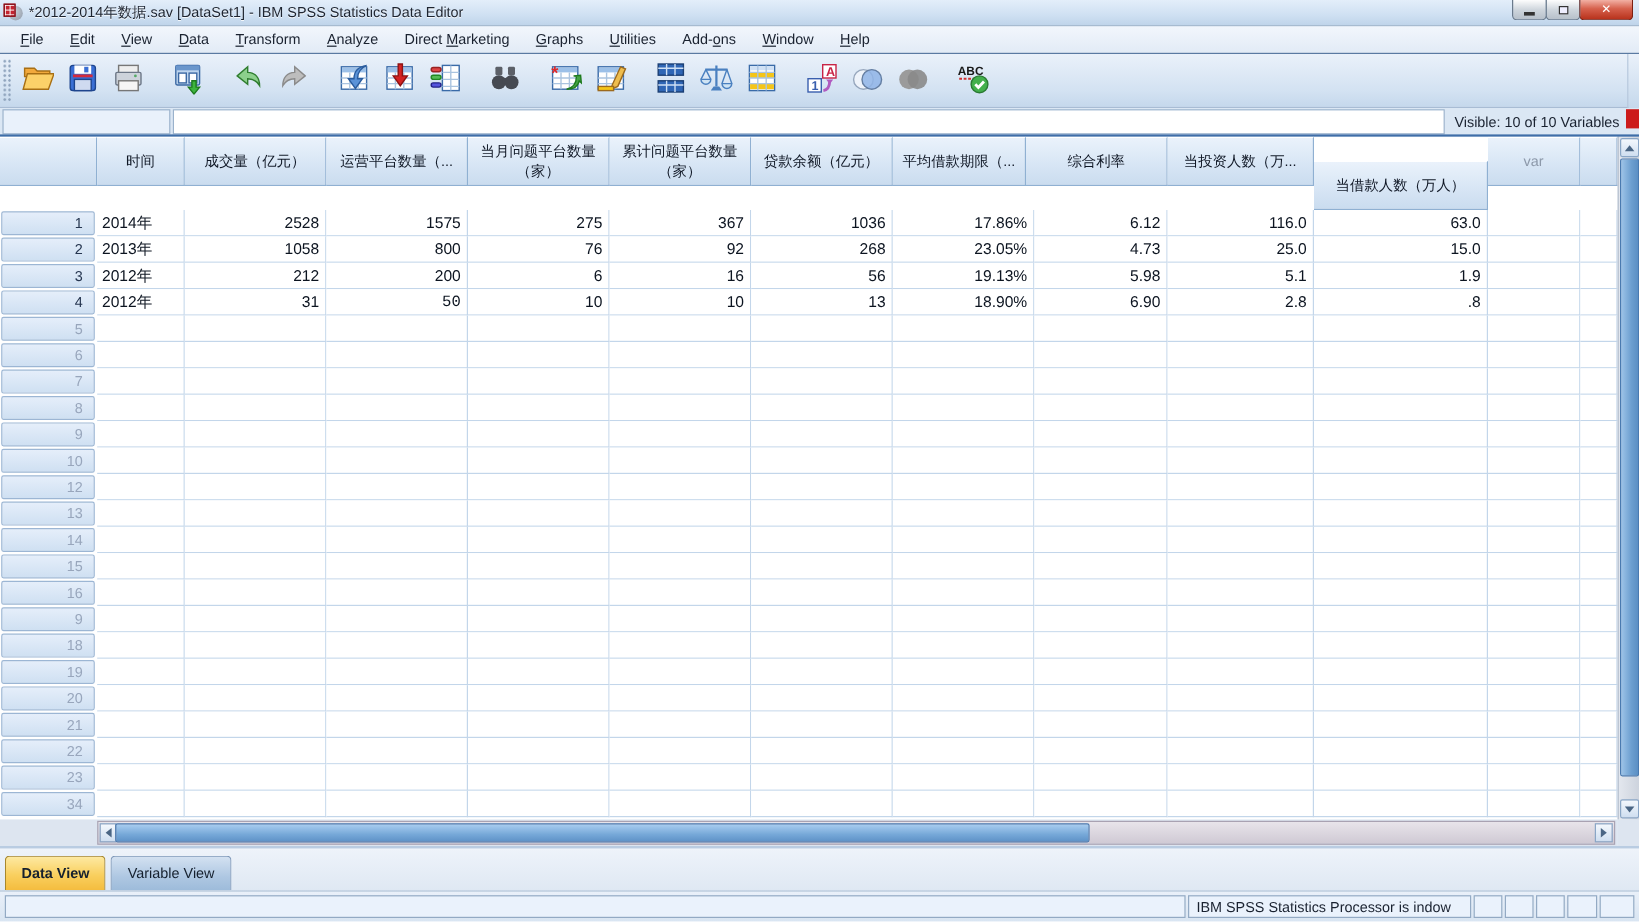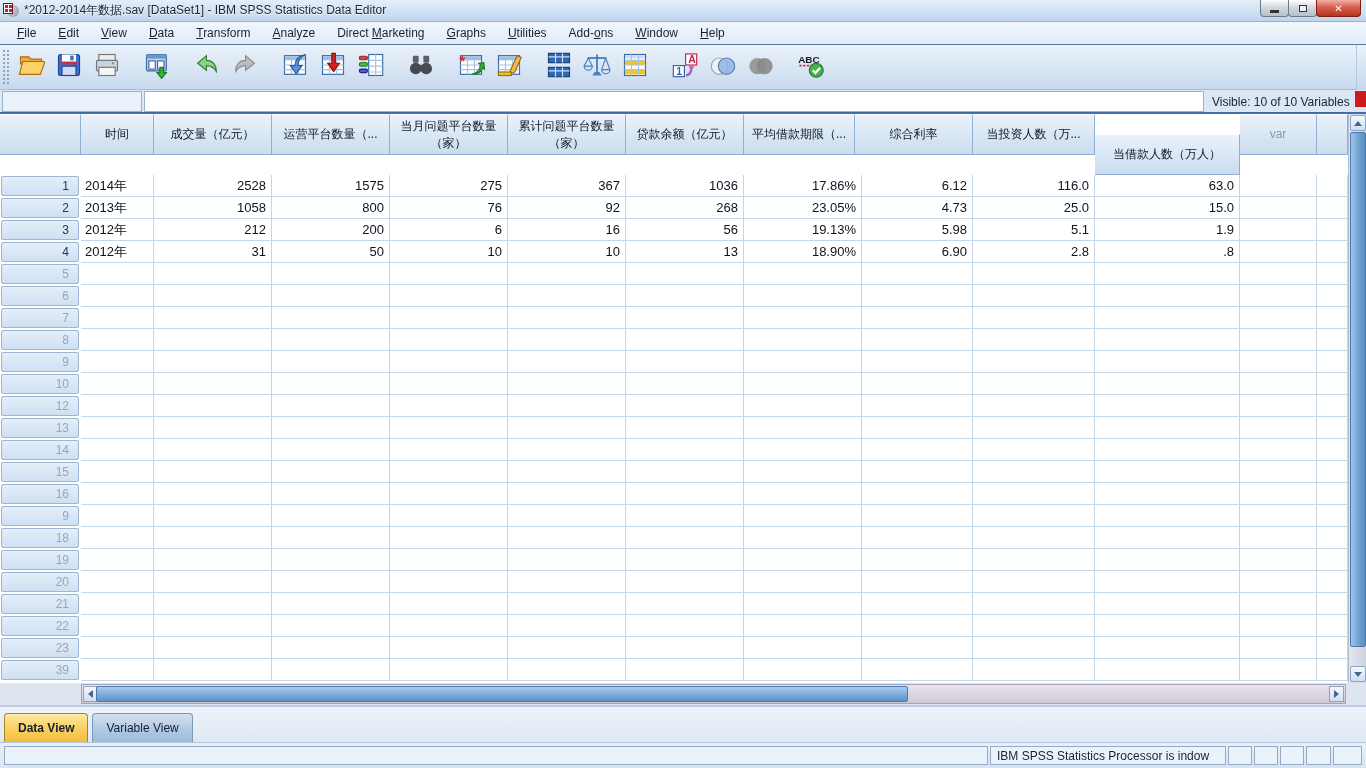--- a/index.html
+++ b/index.html
@@ -415,21 +415,21 @@
         <div class="dcell right" style="width: 145px; flex: 0 0 145px;">1.9</div>
         <div class="dcell right" style="width: 77px; flex: 0 0 77px;"></div>
         <div class="dcell" style="width: 31px; flex: 0 0 31px;"></div>
       </div>
       <div class="grid-row">
         <div class="rowhead">
           <div class="btn">4</div>
         </div>
         <div class="dcell left" style="width: 73px; flex: 0 0 73px;">2012年</div>
         <div class="dcell right" style="width: 118px; flex: 0 0 118px;">31</div>
-        <div class="dcell right" style="width: 118px; flex: 0 0 118px;">50</div>
+        <div class="dcell right" style="width: 118px; flex: 0 0 118px; font-family: Liberation Mono, monospace;">50</div>
         <div class="dcell right" style="width: 118px; flex: 0 0 118px;">10</div>
         <div class="dcell right" style="width: 118px; flex: 0 0 118px;">10</div>
         <div class="dcell right" style="width: 118px; flex: 0 0 118px;">13</div>
         <div class="dcell right" style="width: 118px; flex: 0 0 118px;">18.90%</div>
         <div class="dcell right" style="width: 111px; flex: 0 0 111px;">6.90</div>
         <div class="dcell right" style="width: 122px; flex: 0 0 122px;">2.8</div>
         <div class="dcell right" style="width: 145px; flex: 0 0 145px;">.8</div>
         <div class="dcell right" style="width: 77px; flex: 0 0 77px;"></div>
         <div class="dcell" style="width: 31px; flex: 0 0 31px;"></div>
       </div>
@@ -734,21 +734,21 @@
         <div class="dcell right" style="width: 118px; flex: 0 0 118px;"></div>
         <div class="dcell right" style="width: 118px; flex: 0 0 118px;"></div>
         <div class="dcell right" style="width: 111px; flex: 0 0 111px;"></div>
         <div class="dcell right" style="width: 122px; flex: 0 0 122px;"></div>
         <div class="dcell right" style="width: 145px; flex: 0 0 145px;"></div>
         <div class="dcell right" style="width: 77px; flex: 0 0 77px;"></div>
         <div class="dcell" style="width: 31px; flex: 0 0 31px;"></div>
       </div>
       <div class="grid-row">
         <div class="rowhead empty">
-          <div class="btn">39</div>
+          <div class="btn">34</div>
         </div>
         <div class="dcell left" style="width: 73px; flex: 0 0 73px;"></div>
         <div class="dcell right" style="width: 118px; flex: 0 0 118px;"></div>
         <div class="dcell right" style="width: 118px; flex: 0 0 118px;"></div>
         <div class="dcell right" style="width: 118px; flex: 0 0 118px;"></div>
         <div class="dcell right" style="width: 118px; flex: 0 0 118px;"></div>
         <div class="dcell right" style="width: 118px; flex: 0 0 118px;"></div>
         <div class="dcell right" style="width: 118px; flex: 0 0 118px;"></div>
         <div class="dcell right" style="width: 111px; flex: 0 0 111px;"></div>
         <div class="dcell right" style="width: 122px; flex: 0 0 122px;"></div>

